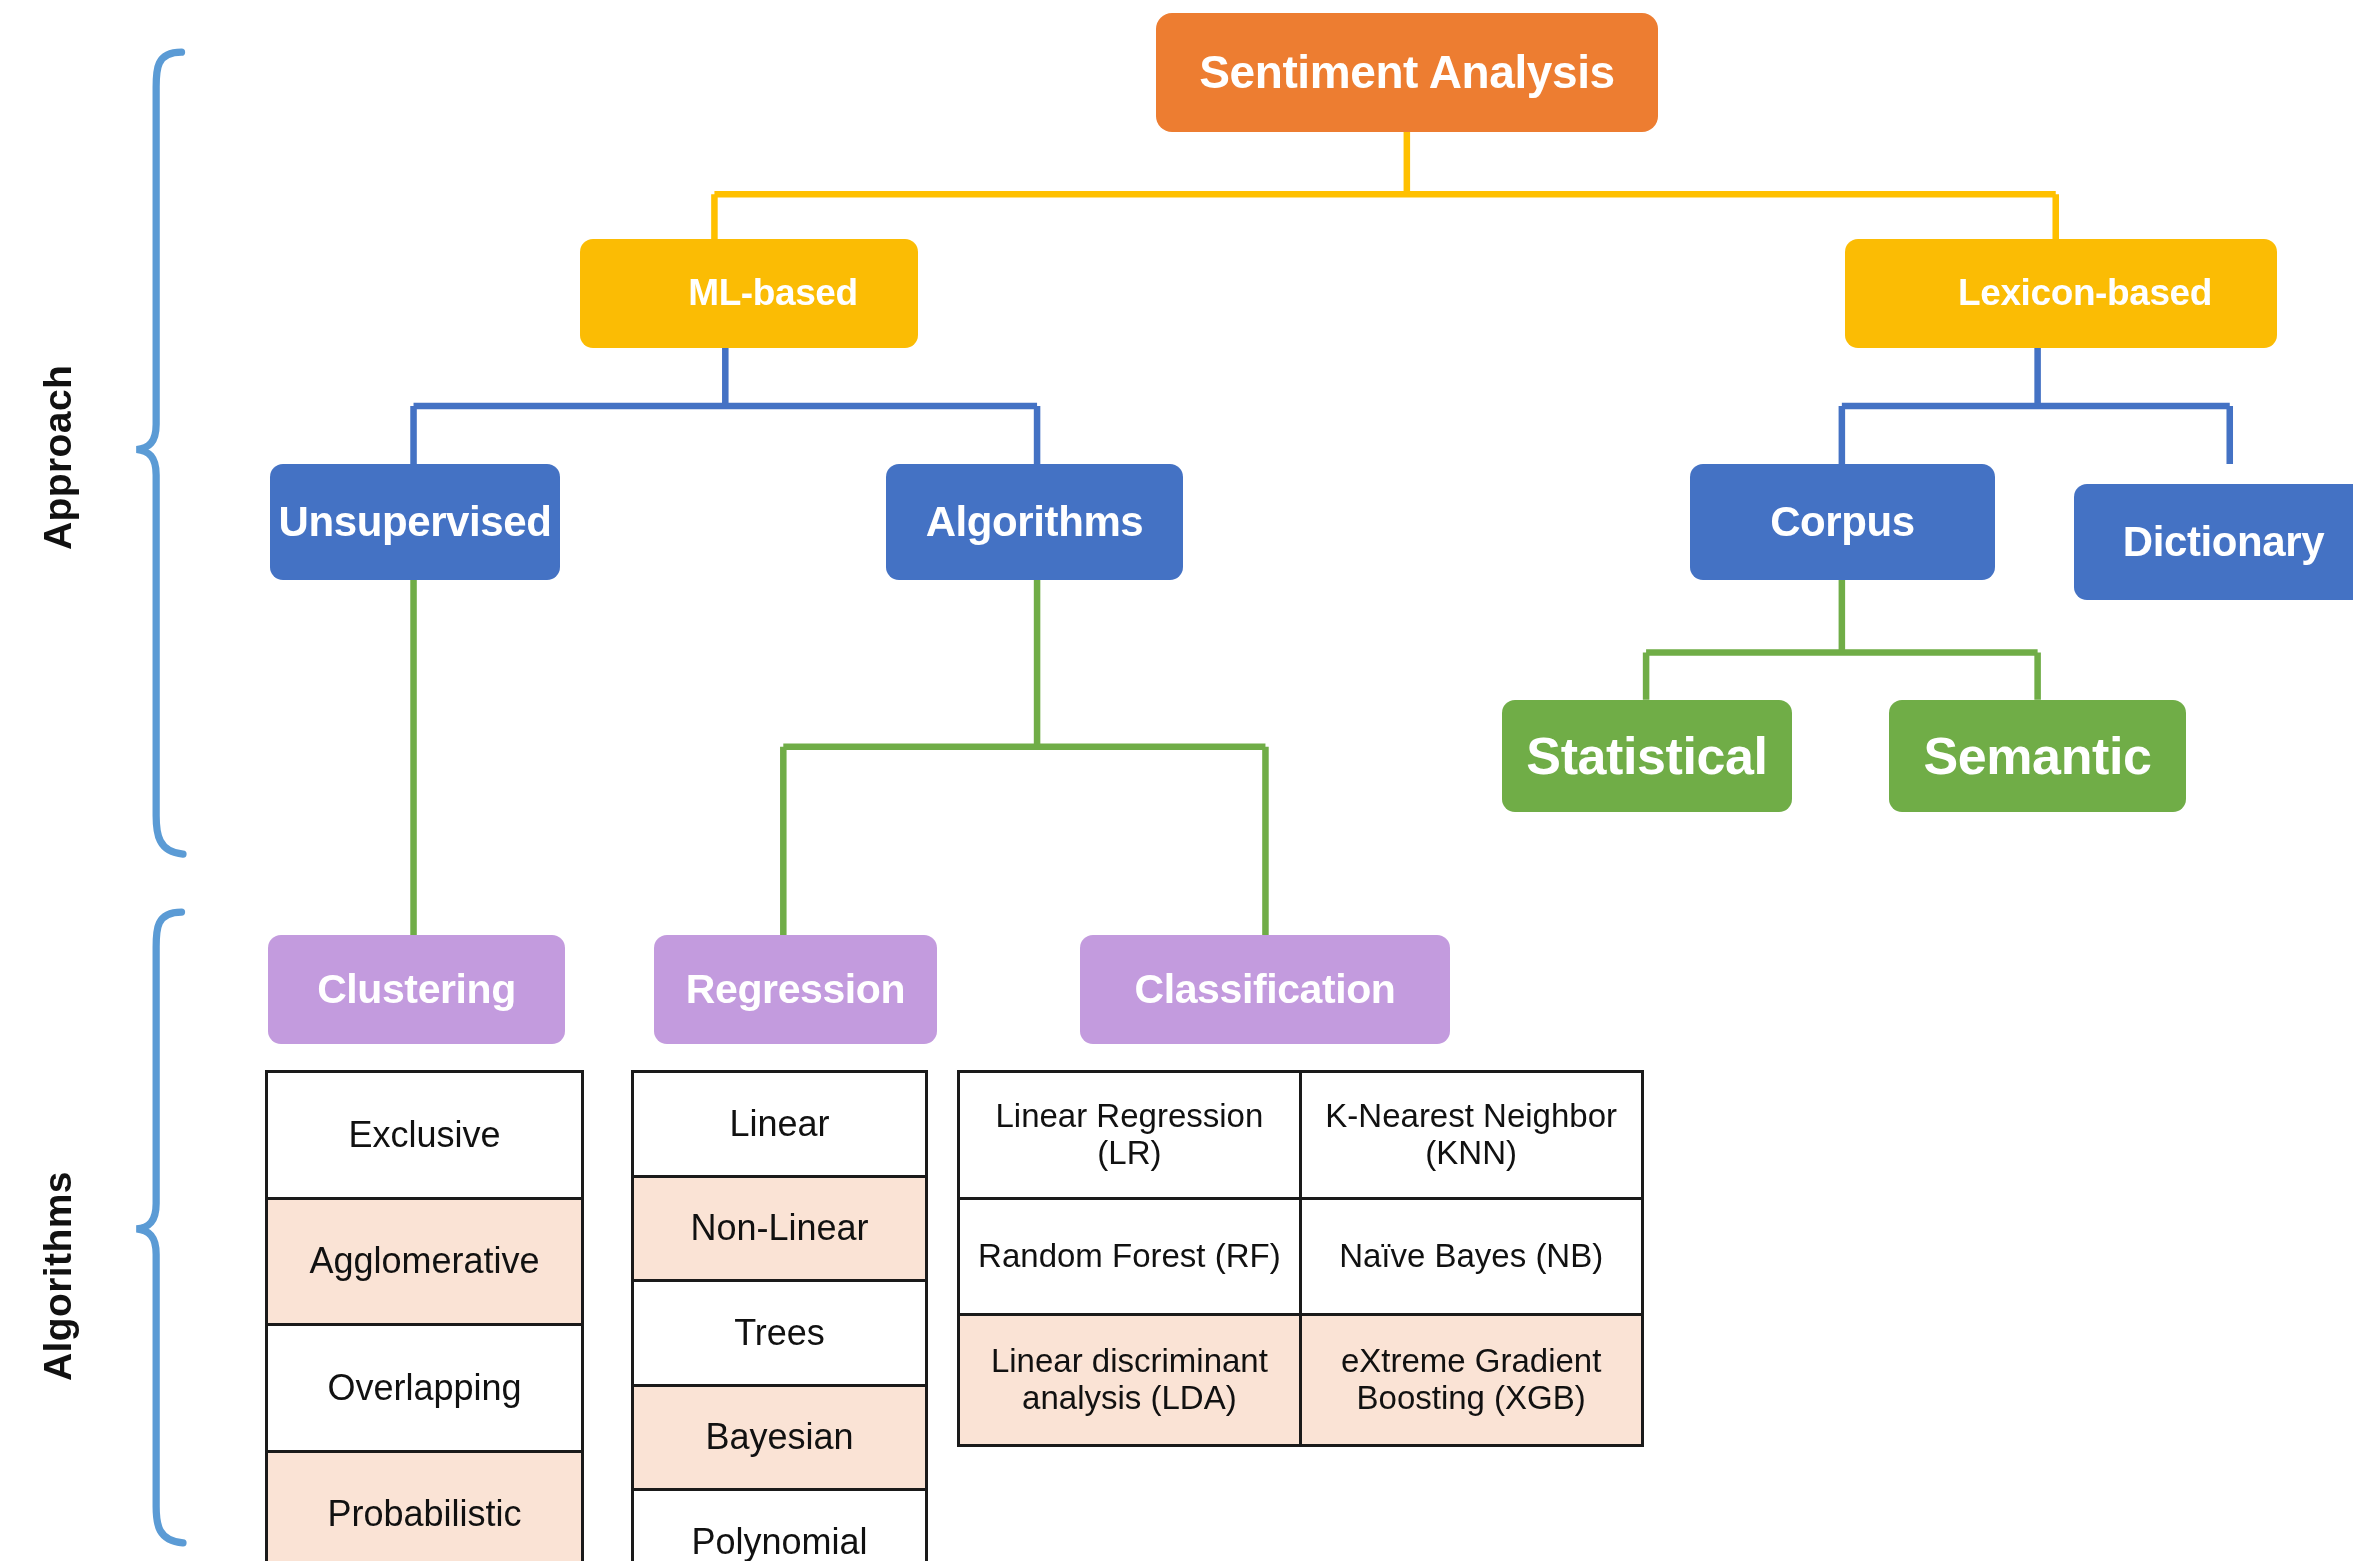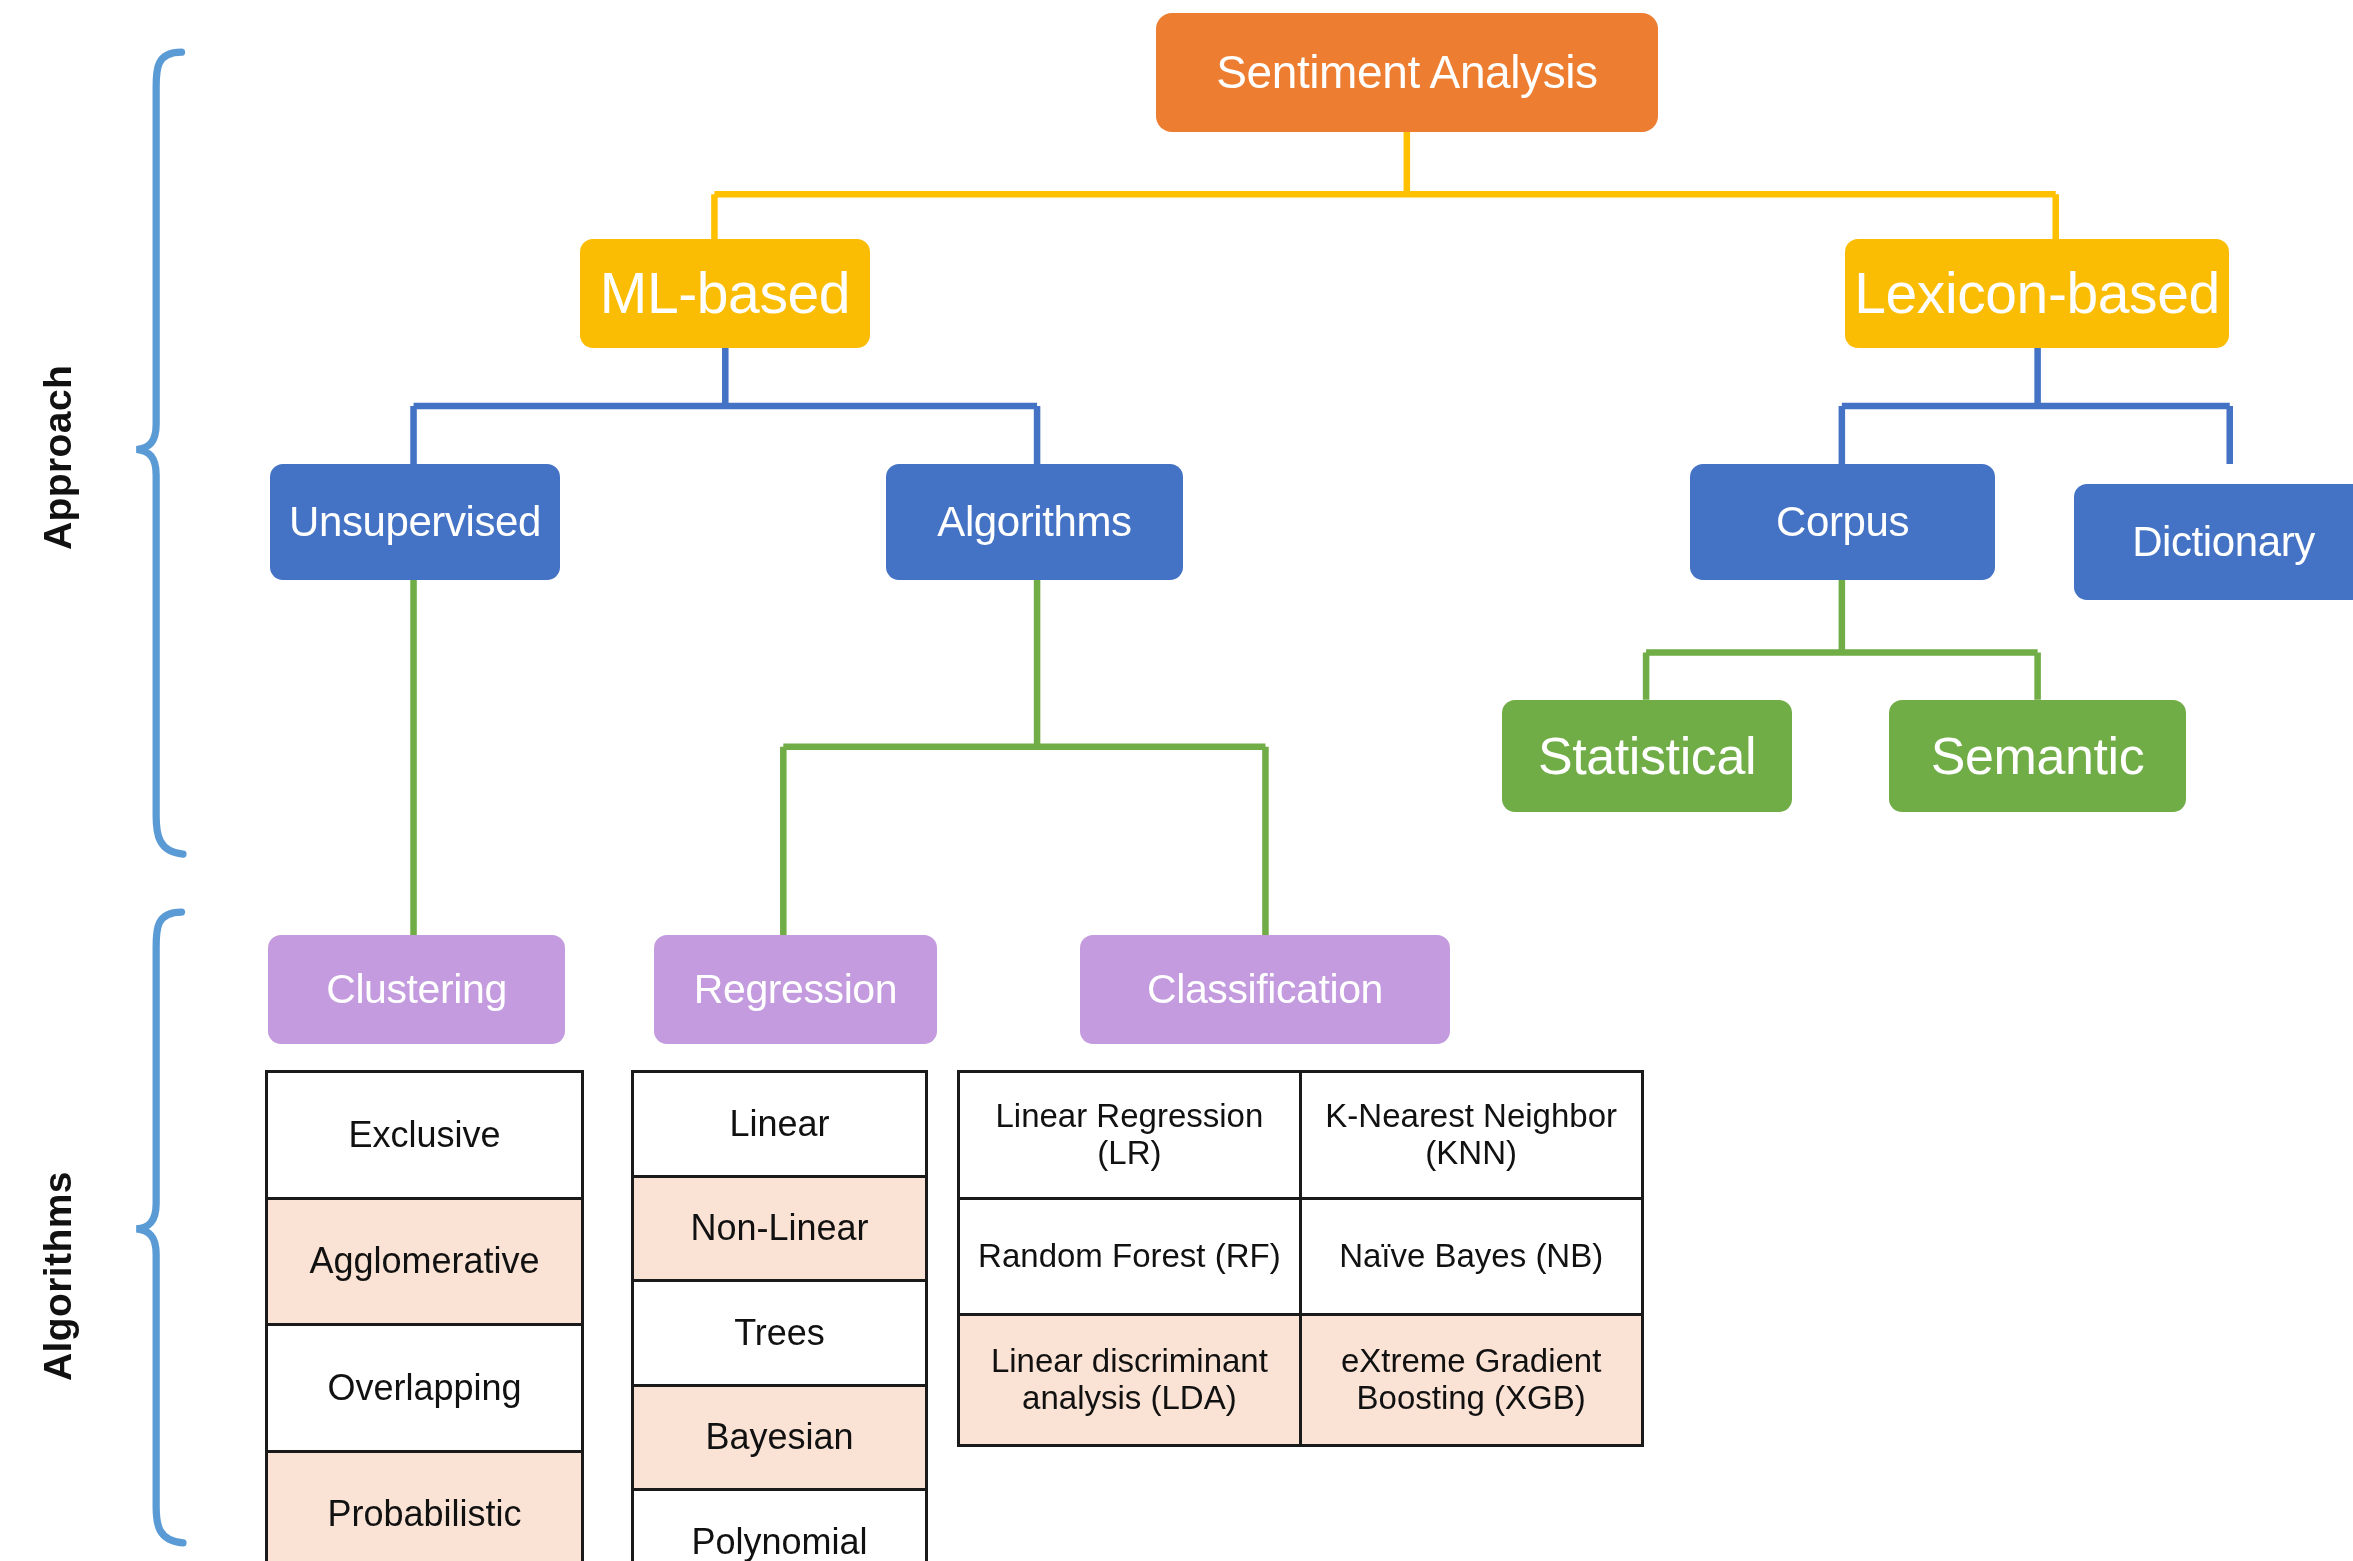--- a/index.html
+++ b/index.html
@@ -2,23 +2,23 @@
 <html style="font-size:11.6px"><head>
 <meta charset="utf-8">
 <style>
   html,body{margin:0;padding:0;background:#ffffff;}
   body{width:2354px;height:1561px;position:relative;overflow:hidden;
        font-family:"Liberation Sans","DejaVu Sans",sans-serif;}
   #stage{position:absolute;left:0;top:0;width:2354px;height:1561px;}
   svg.conn{position:absolute;left:0;top:0;width:2354px;height:1561px;pointer-events:none;}
   .node{position:absolute;display:flex;align-items:center;justify-content:center;
         color:#ffffff;border-radius:13px;line-height:1.05;
-        font-weight:400;letter-spacing:-0.4px;}
+        font-weight:700;letter-spacing:-0.4px;}
   .node.root{background:#ED7D31;font-size:46px;border-radius:16px;}
-  .node.lvl2{background:#FBBC04;font-size:57px;}
+  .node.lvl2{background:#FBBC04;font-size:37px;padding-left:48px;}
   .node.lvl3{background:#4472C4;font-size:42px;}
   .node.green{background:#70AD47;font-size:52px;}
   .node.purple{background:#C39BDE;font-size:41px;}
   .axis-label{position:absolute;color:#111;font-size:39px;font-weight:700;
               writing-mode:vertical-rl;transform:rotate(180deg);
               display:flex;align-items:center;justify-content:center;
               letter-spacing:0.4px;}
   table.algo{position:absolute;border-collapse:collapse;table-layout:fixed;}
   table.algo td{border:3.6px solid #1a1a1a;text-align:center;vertical-align:middle;
                 color:#111;font-size:36px;line-height:1.12;padding:5.8px 4.4px;

